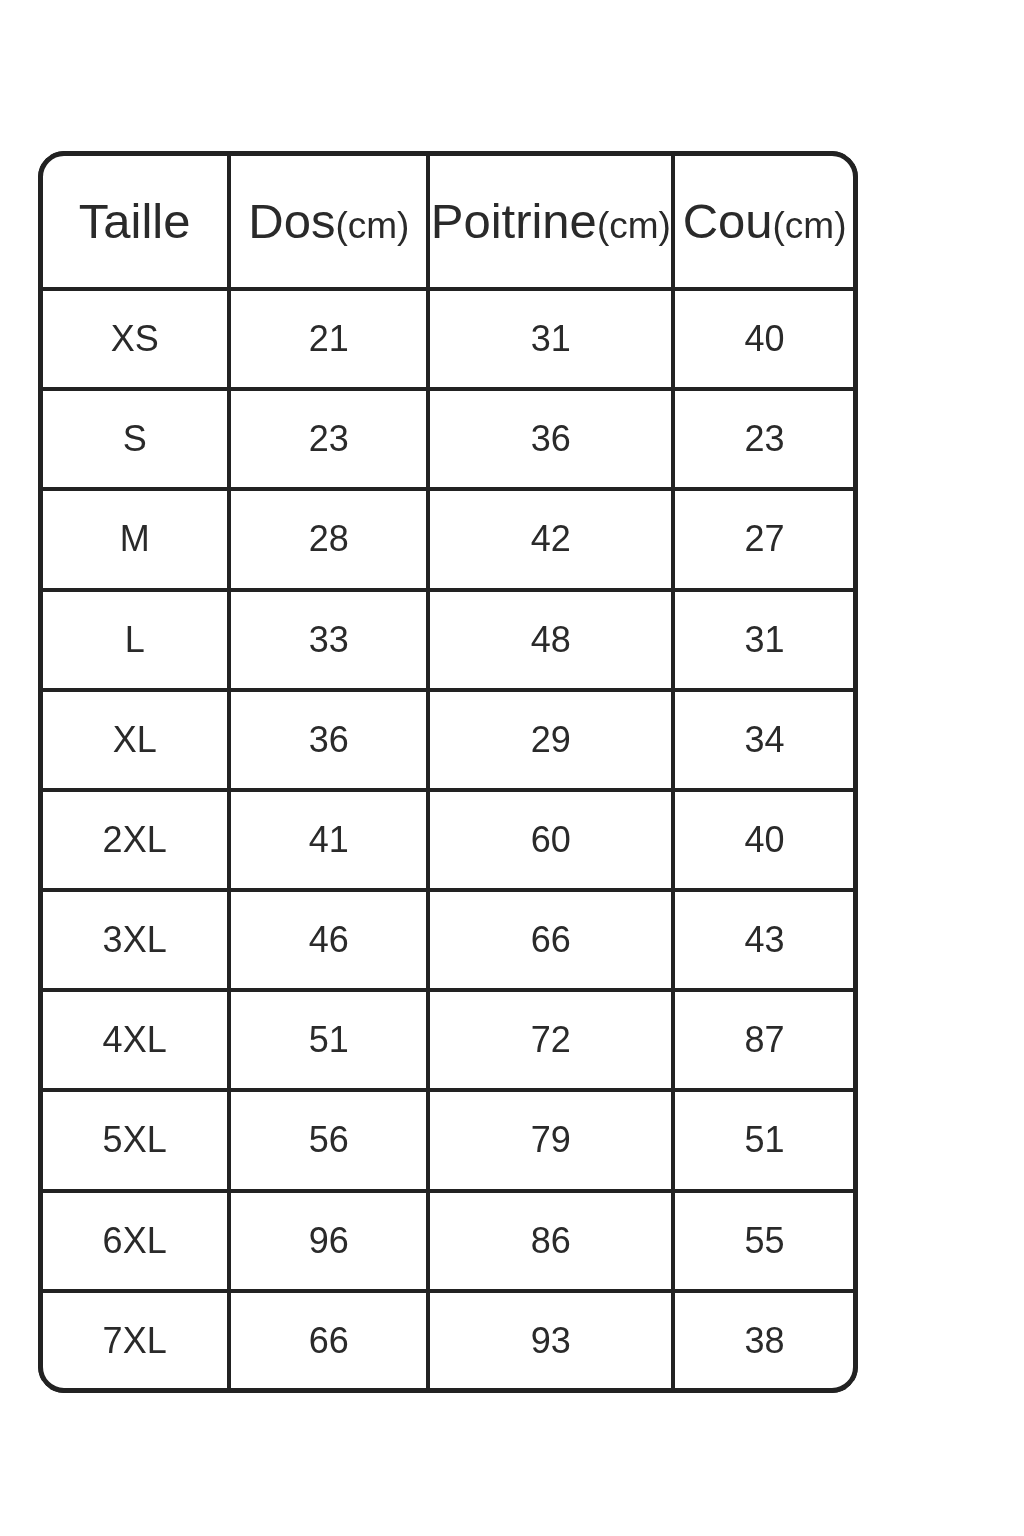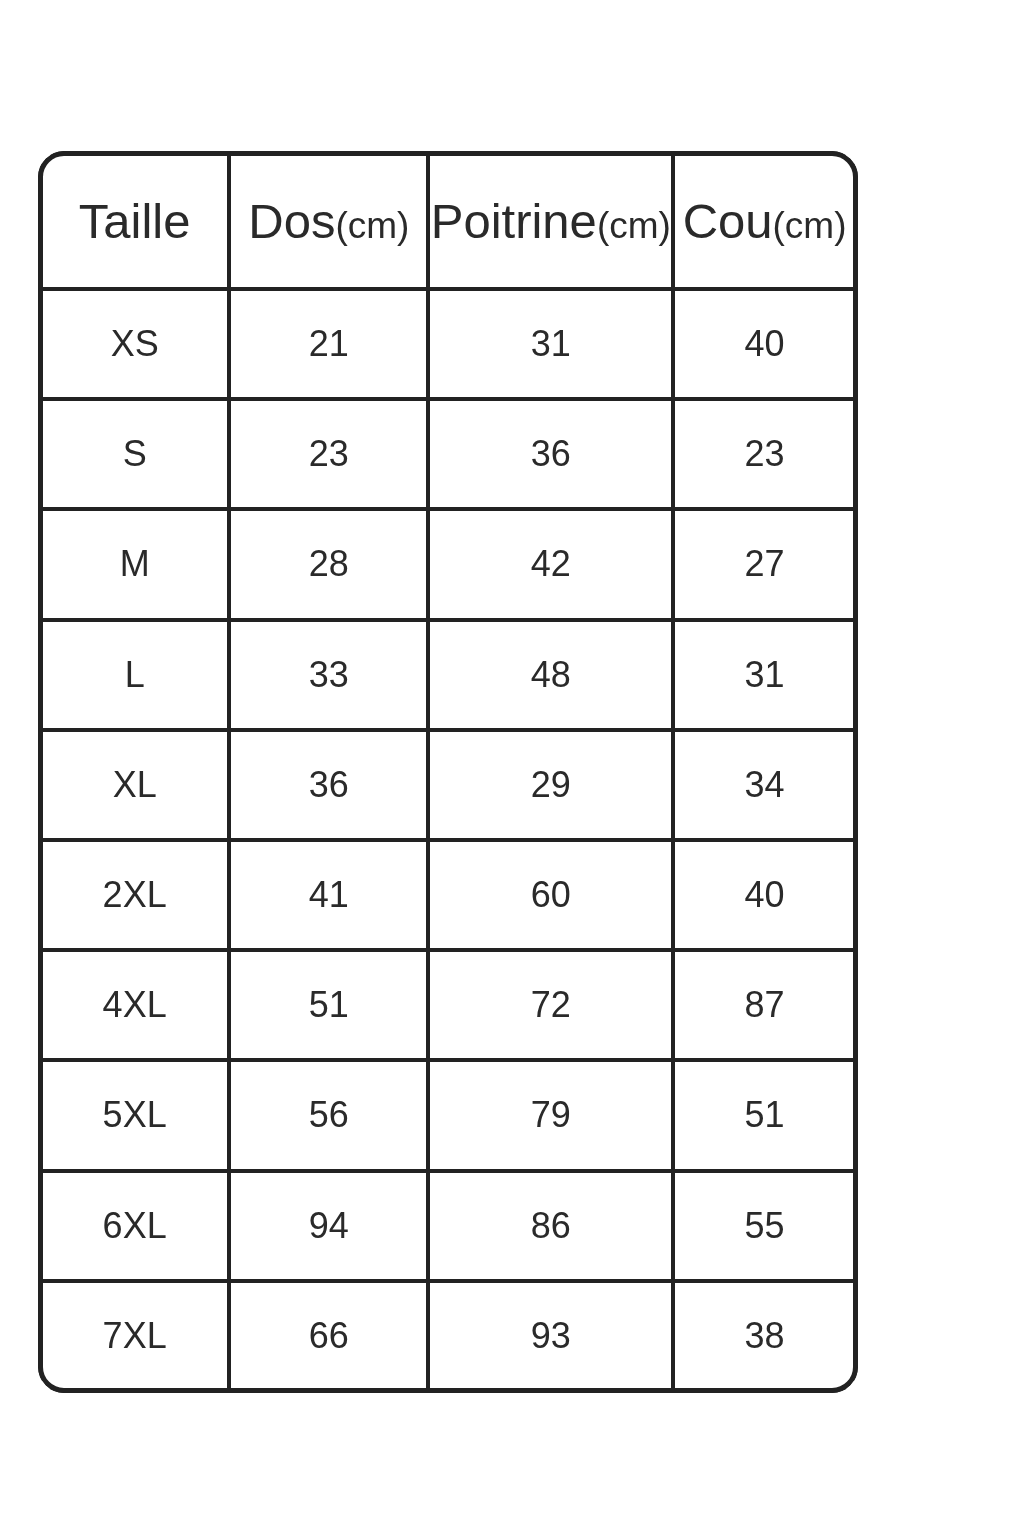--- a/index.html
+++ b/index.html
@@ -123,34 +123,40 @@
           <td>29</td>
           <td>34</td>
         </tr>
         <tr>
           <td>2XL</td>
           <td>41</td>
           <td>60</td>
           <td>40</td>
         </tr>
         <tr>
+          <td>3XL</td>
+          <td>46</td>
+          <td>66</td>
+          <td>43</td>
+        </tr>
+        <tr>
           <td>4XL</td>
           <td>51</td>
           <td>72</td>
           <td>87</td>
         </tr>
         <tr>
           <td>5XL</td>
           <td>56</td>
           <td>79</td>
           <td>51</td>
         </tr>
         <tr>
           <td>6XL</td>
-          <td>94</td>
+          <td>96</td>
           <td>86</td>
           <td>55</td>
         </tr>
         <tr>
           <td>7XL</td>
           <td>66</td>
           <td>93</td>
           <td>38</td>
         </tr>
       </tbody>

